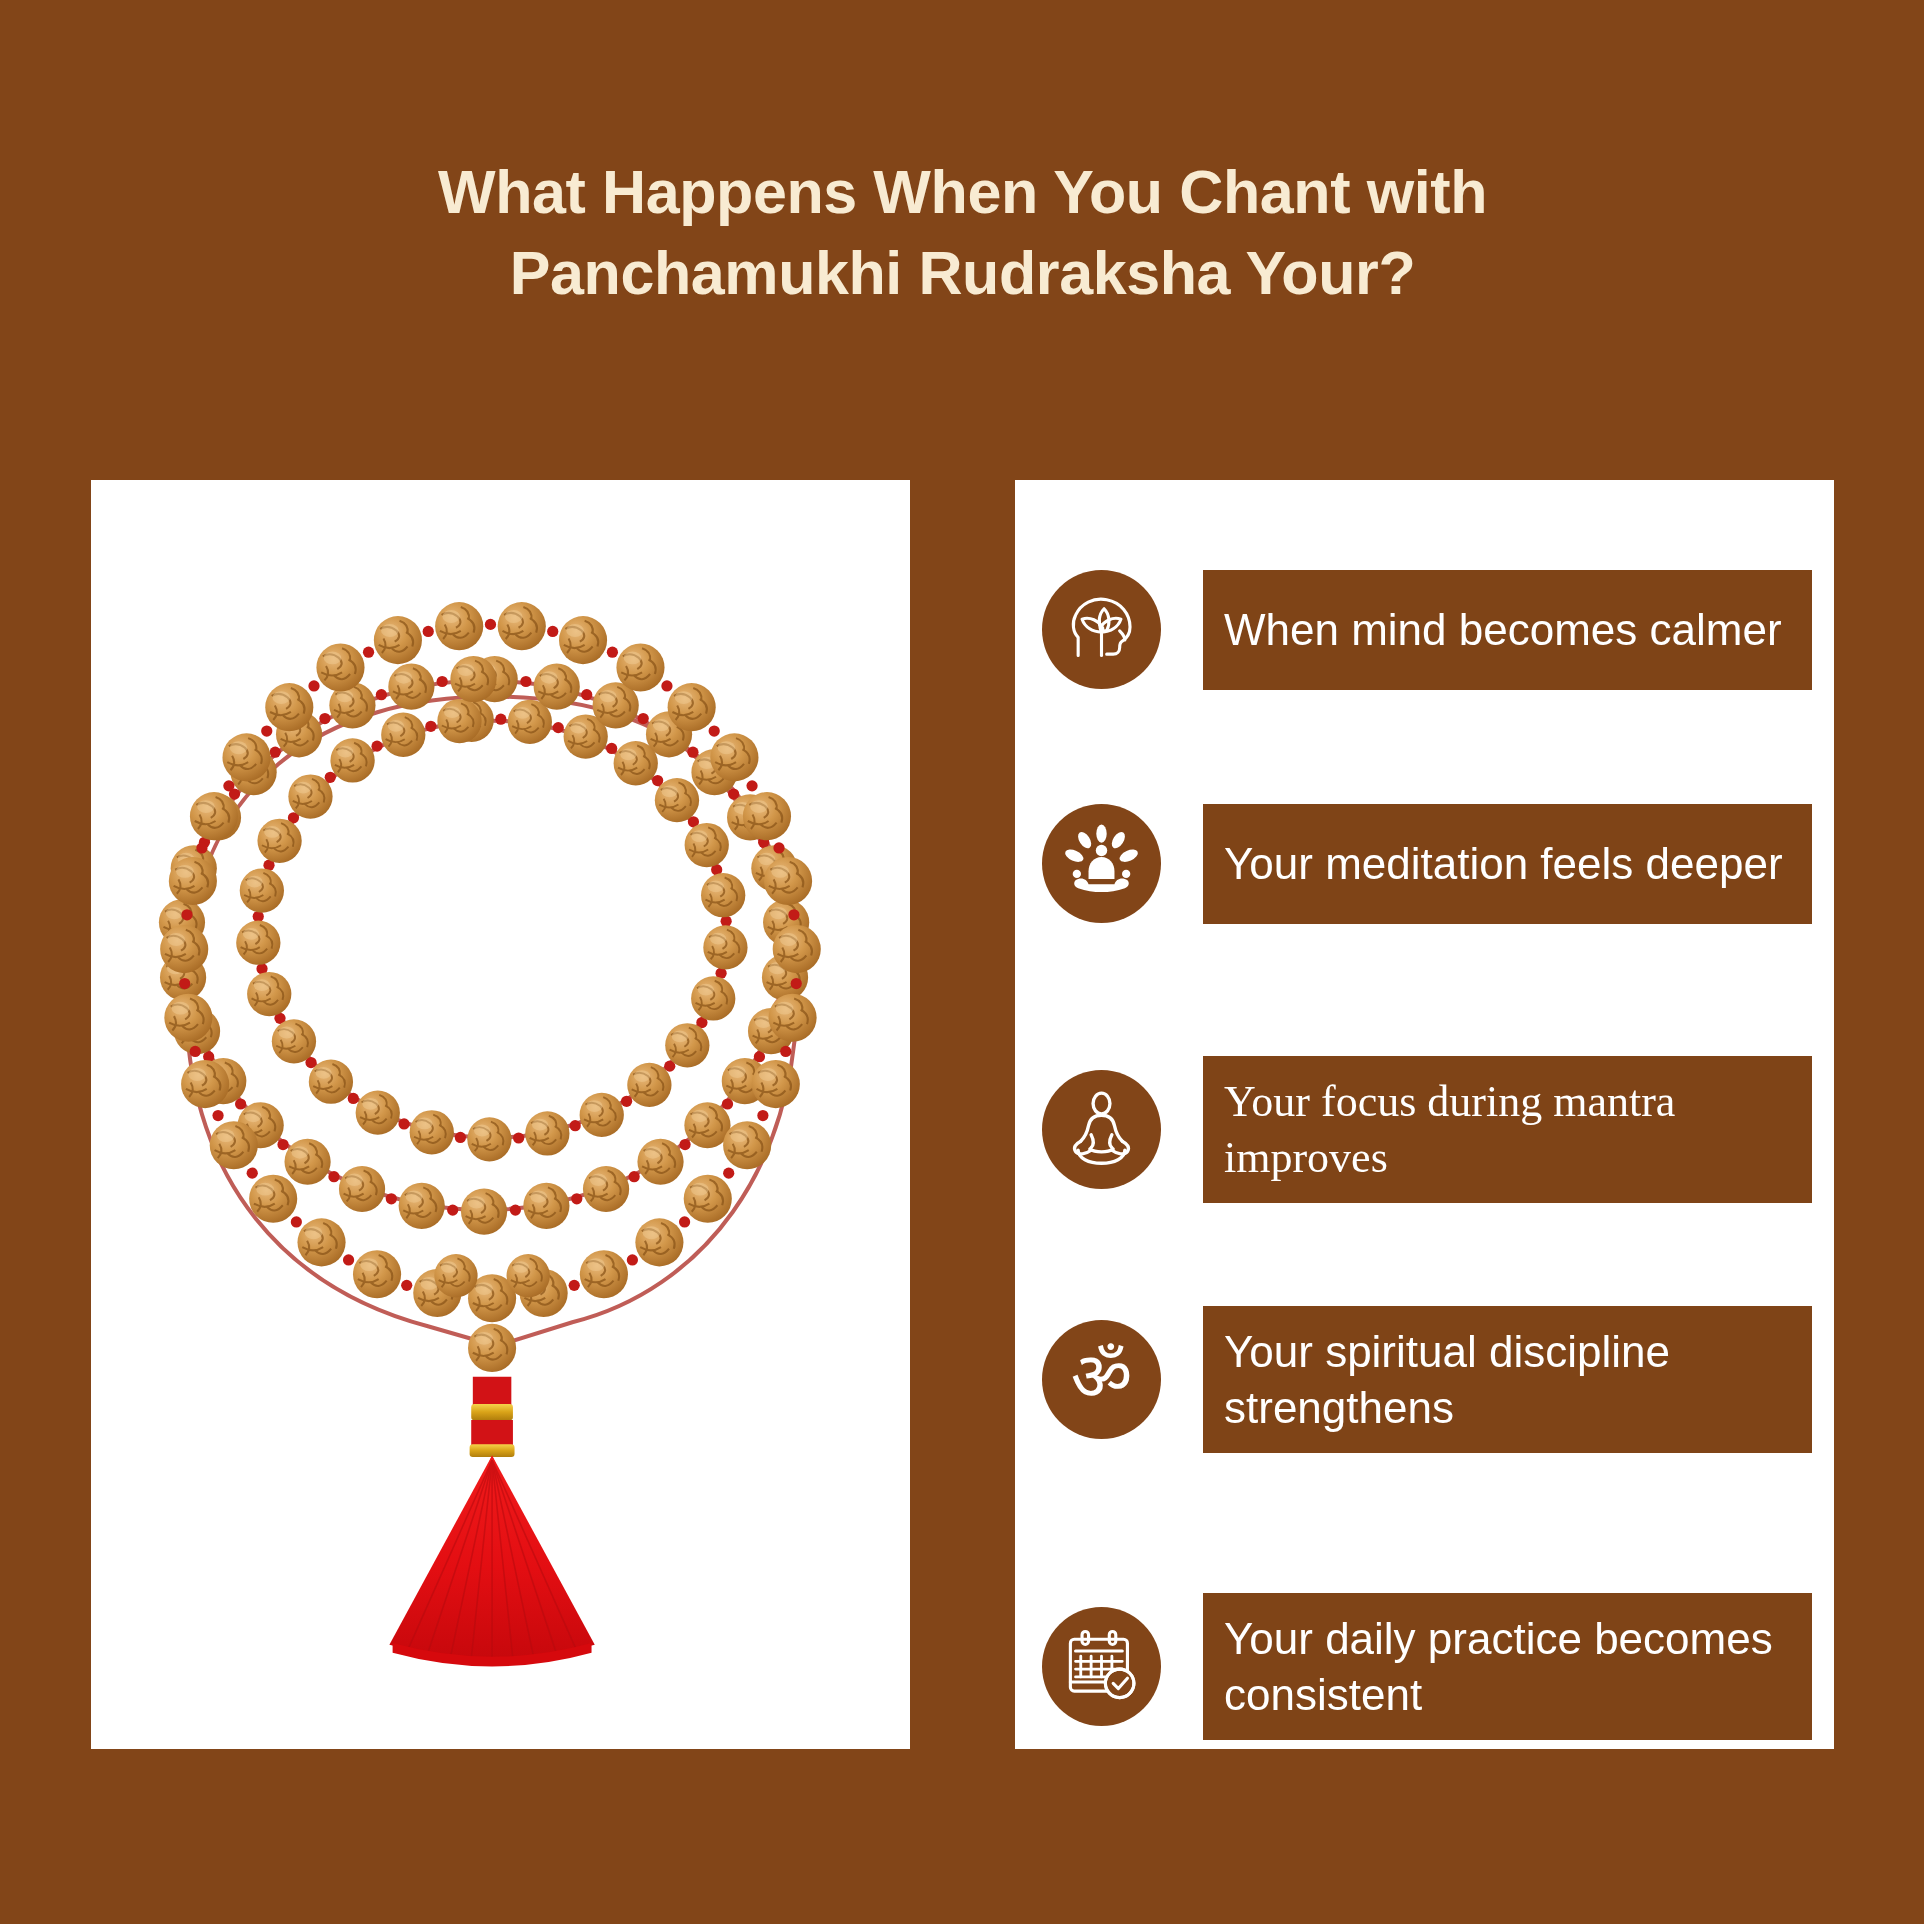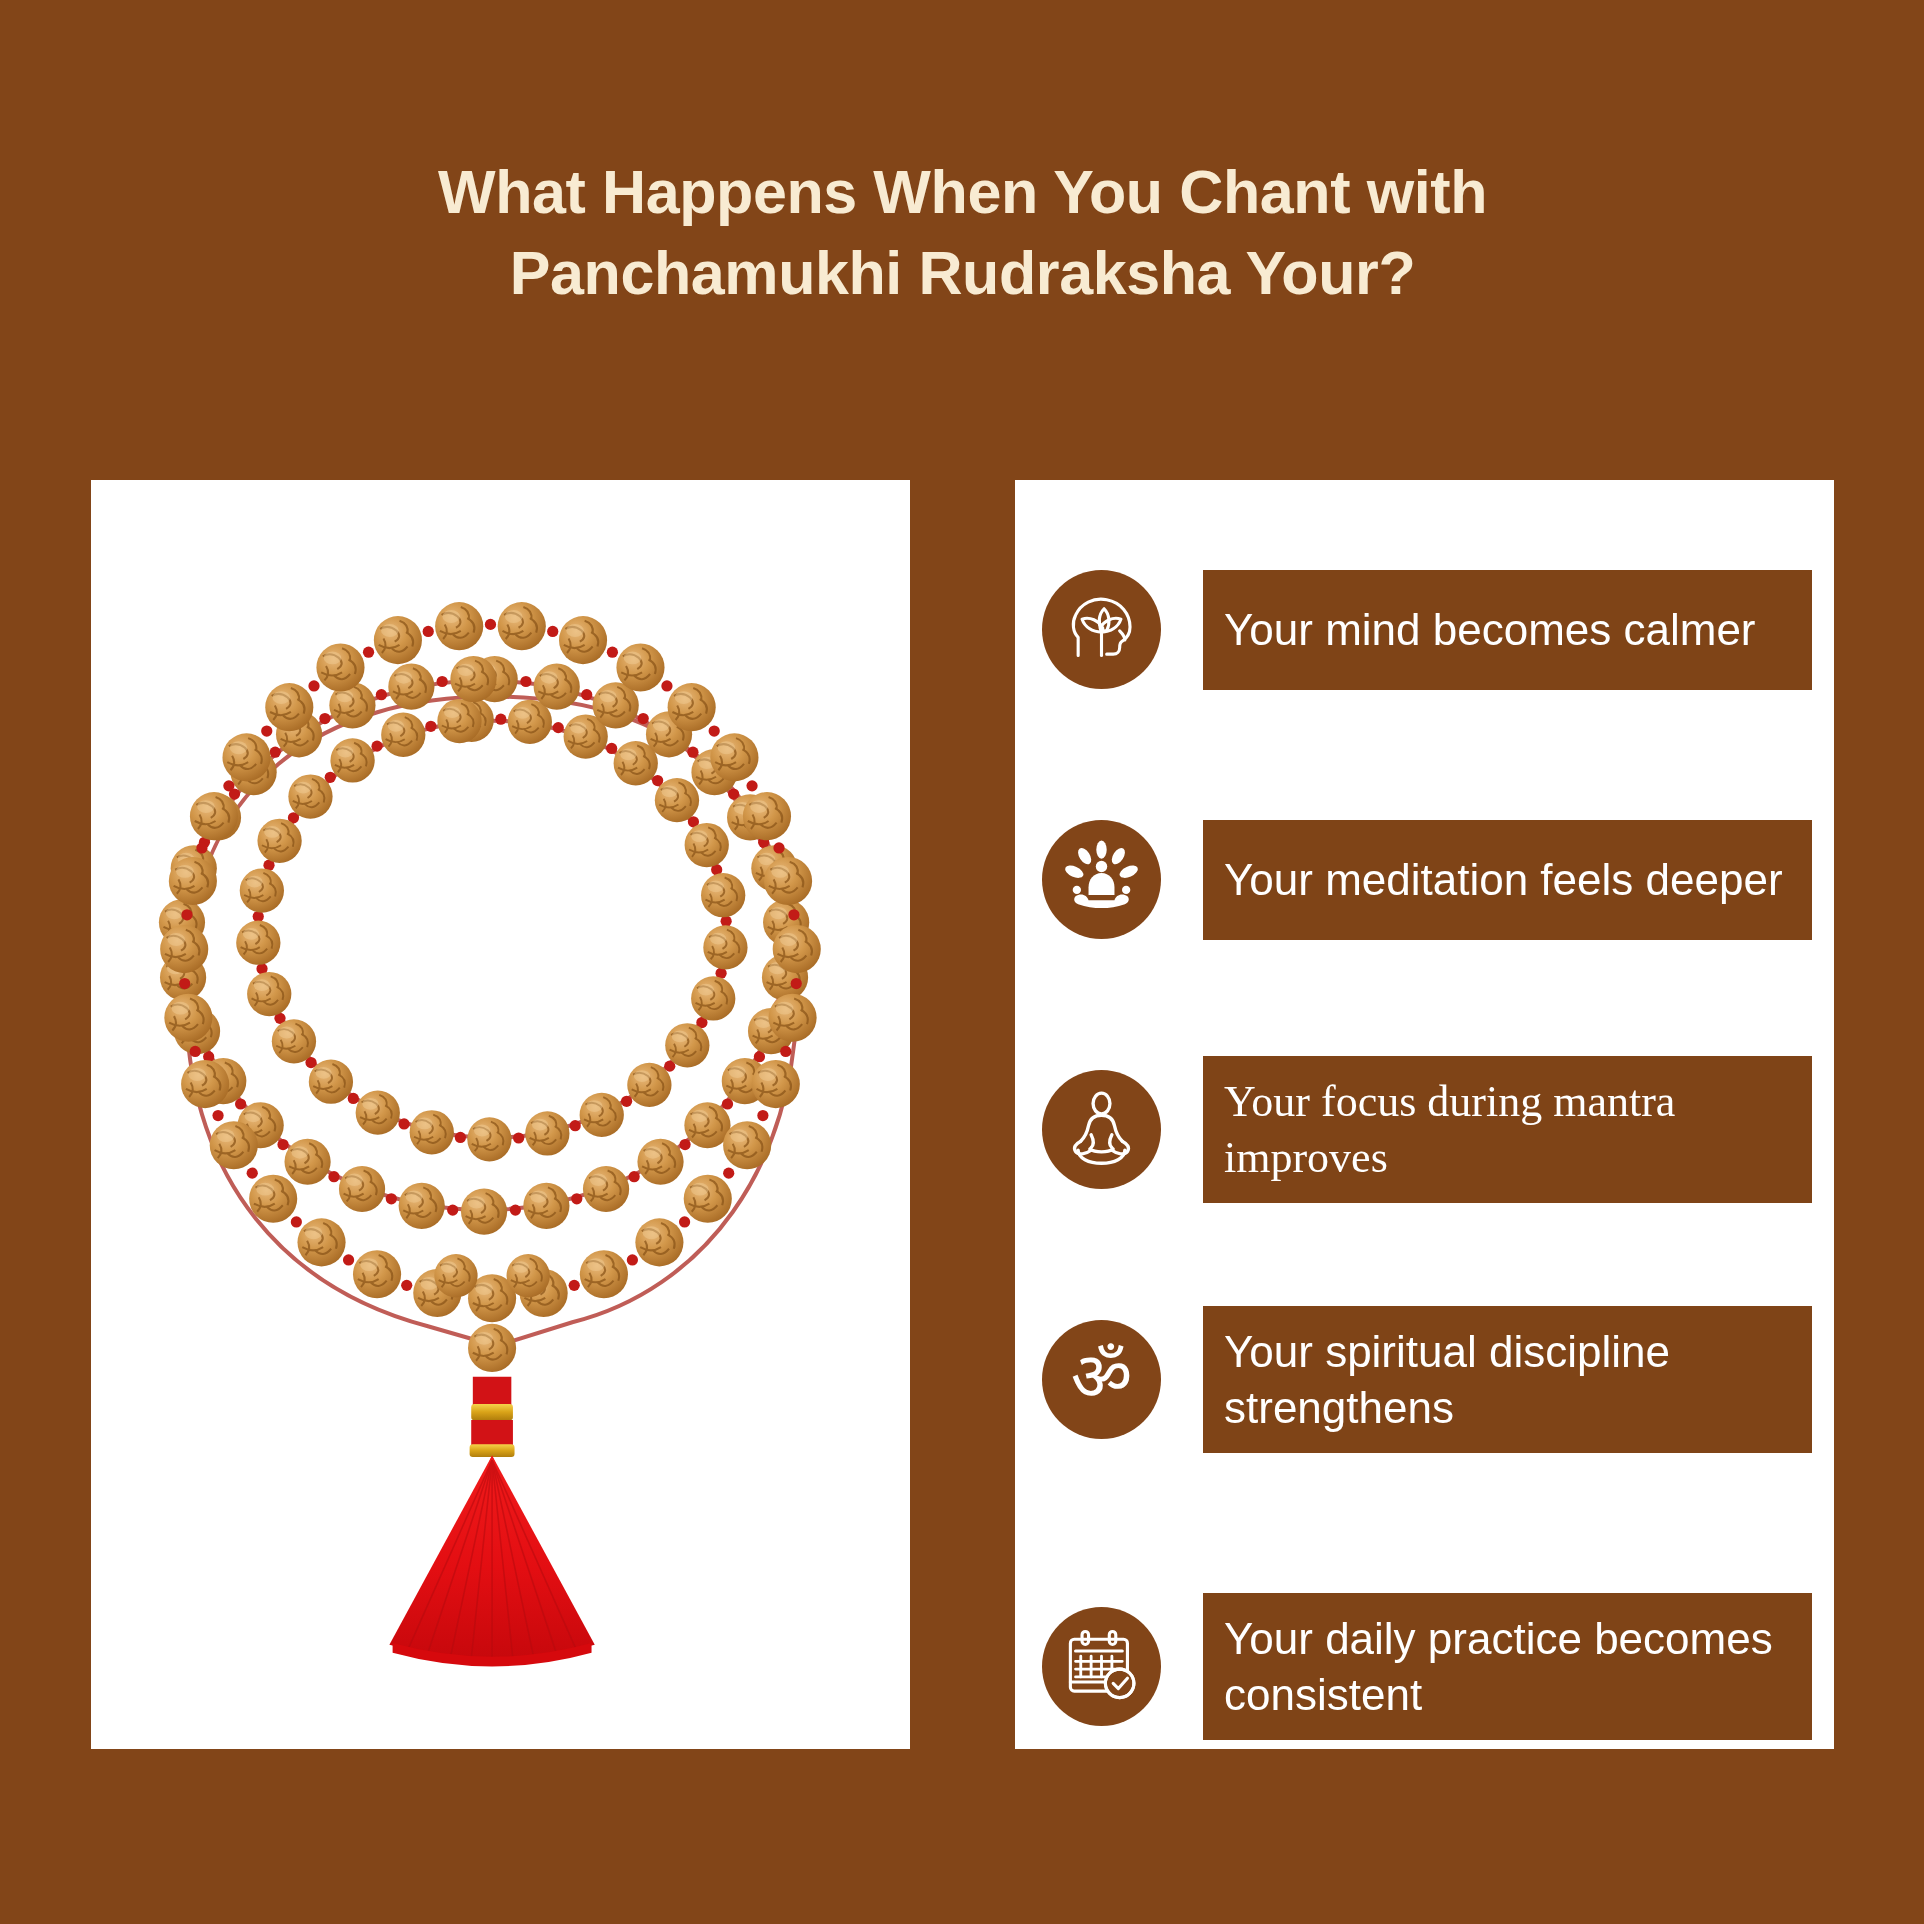--- a/index.html
+++ b/index.html
@@ -57,21 +57,21 @@
 
   .benefit-row {
     position: absolute;
     left: 27px;
     width: 770px;
     height: 141px;
     display: flex;
     align-items: center;
   }
   .benefit-row.r0 { top: 79px; }
-  .benefit-row.r1 { top: 329px; }
+  .benefit-row.r1 { top: 313px; }
   .benefit-row.r2 { top: 579px; font-family: Liberation Serif, serif; }
   .benefit-row.r3 { top: 829px; }
   .benefit-row.r4 { top: 1116px; }
 
   .icon-badge {
     width: 119px;
     height: 119px;
     min-width: 119px;
     border-radius: 50%;
     background: #824518;
@@ -387,21 +387,21 @@
       <svg viewBox="0 0 64 64" fill="none" stroke="#FFFFFF" stroke-width="2.4" stroke-linecap="round" stroke-linejoin="round">
         <path d="M14,52 V38 C10,34 9,27 12,21 C16,12 26,7 36,9 C47,11 54,20 54,30
                  c0,6-3,9-6,11 -2,1-2,3-2,5 0,3-2,5-5,5h-5"></path>
         <path d="M32,33 C29,27 30,20 34,16 c4,4 5,11 2,17z"></path>
         <path d="M32,34 C25,34 19,30 17,24 c6,-2 13,1 16,7z"></path>
         <path d="M32,34 C39,34 45,30 47,24 c-6,-2 -13,1 -16,7z"></path>
         <path d="M32,34 v18"></path>
         <path d="M46,33 c2,2 4,4 4,7"></path>
       </svg>
     </div>
-    <div class="benefit-label">Your mind becomes calmer</div>
+    <div class="benefit-label">When mind becomes calmer</div>
   </div>
 
   <div class="benefit-row r1">
     <div class="icon-badge">
       <svg viewBox="0 0 64 64" fill="#FFFFFF">
         <ellipse cx="32" cy="9" rx="4" ry="7"></ellipse>
         <ellipse cx="19" cy="14" rx="4" ry="7" transform="rotate(-33 19 14)"></ellipse>
         <ellipse cx="45" cy="14" rx="4" ry="7" transform="rotate(33 45 14)"></ellipse>
         <ellipse cx="11" cy="26" rx="4" ry="7.5" transform="rotate(-66 11 26)"></ellipse>
         <ellipse cx="53" cy="26" rx="4" ry="7.5" transform="rotate(66 53 26)"></ellipse>

